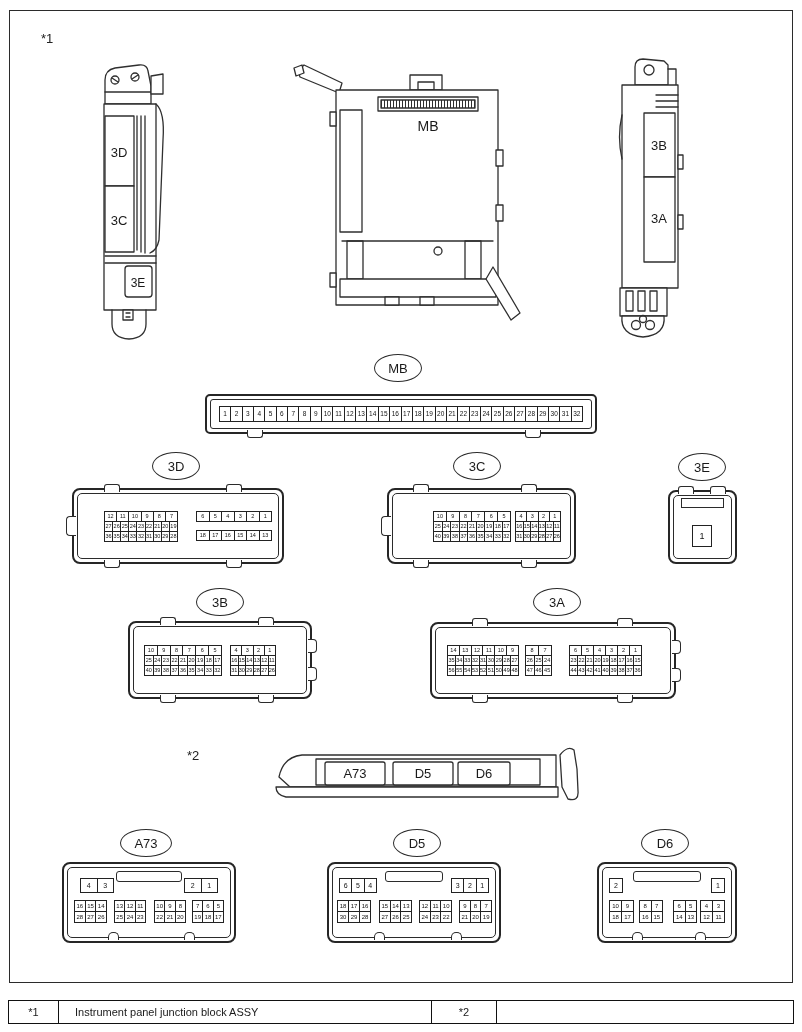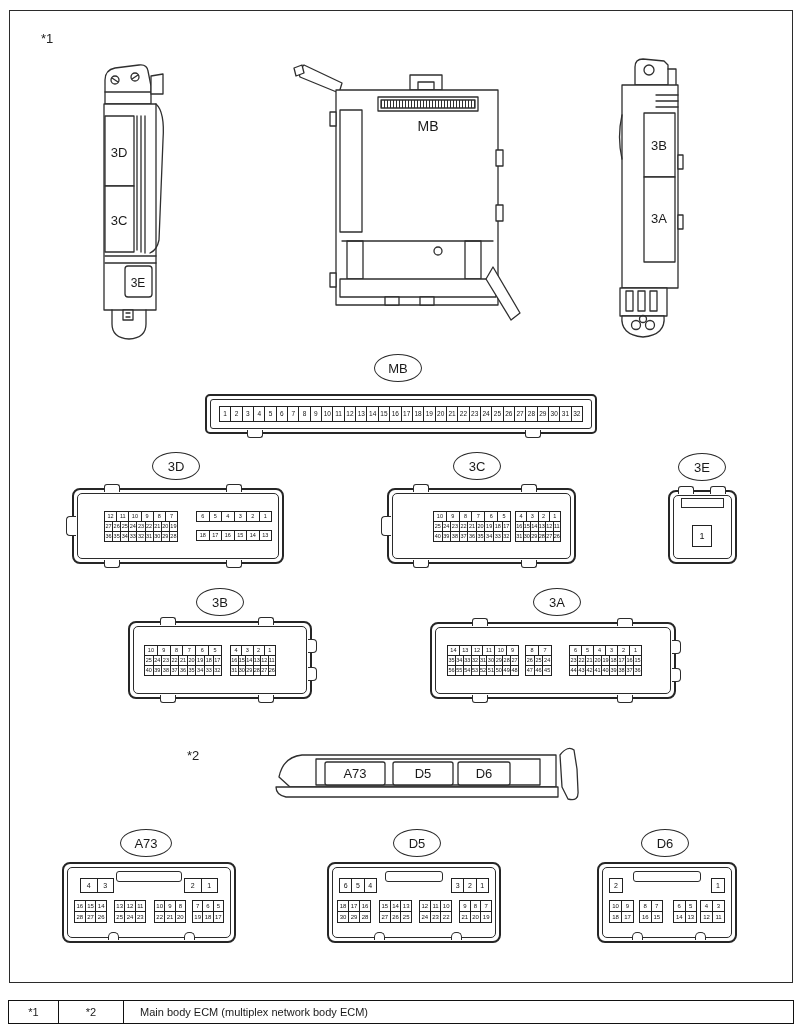--- a/index.html
+++ b/index.html
@@ -694,16 +694,16 @@
         </div>
         <div class="pin-row">
           <div class="pin-cell">12</div>
           <div class="pin-cell">11</div>
         </div>
       </div>
   </div>
 
   <div class="footnote-table">
     <div class="fn-cell fn-ref fn-r1">*1</div>
+    <div class="fn-cell fn-d1">Instrument panel junction block ASSY</div>
     <div class="fn-cell fn-ref fn-r2">*2</div>
-    <div class="fn-cell fn-d2">Main body ECM (multiplex network body ECM)</div>
   </div>
 </div>
 
 </body></html>

